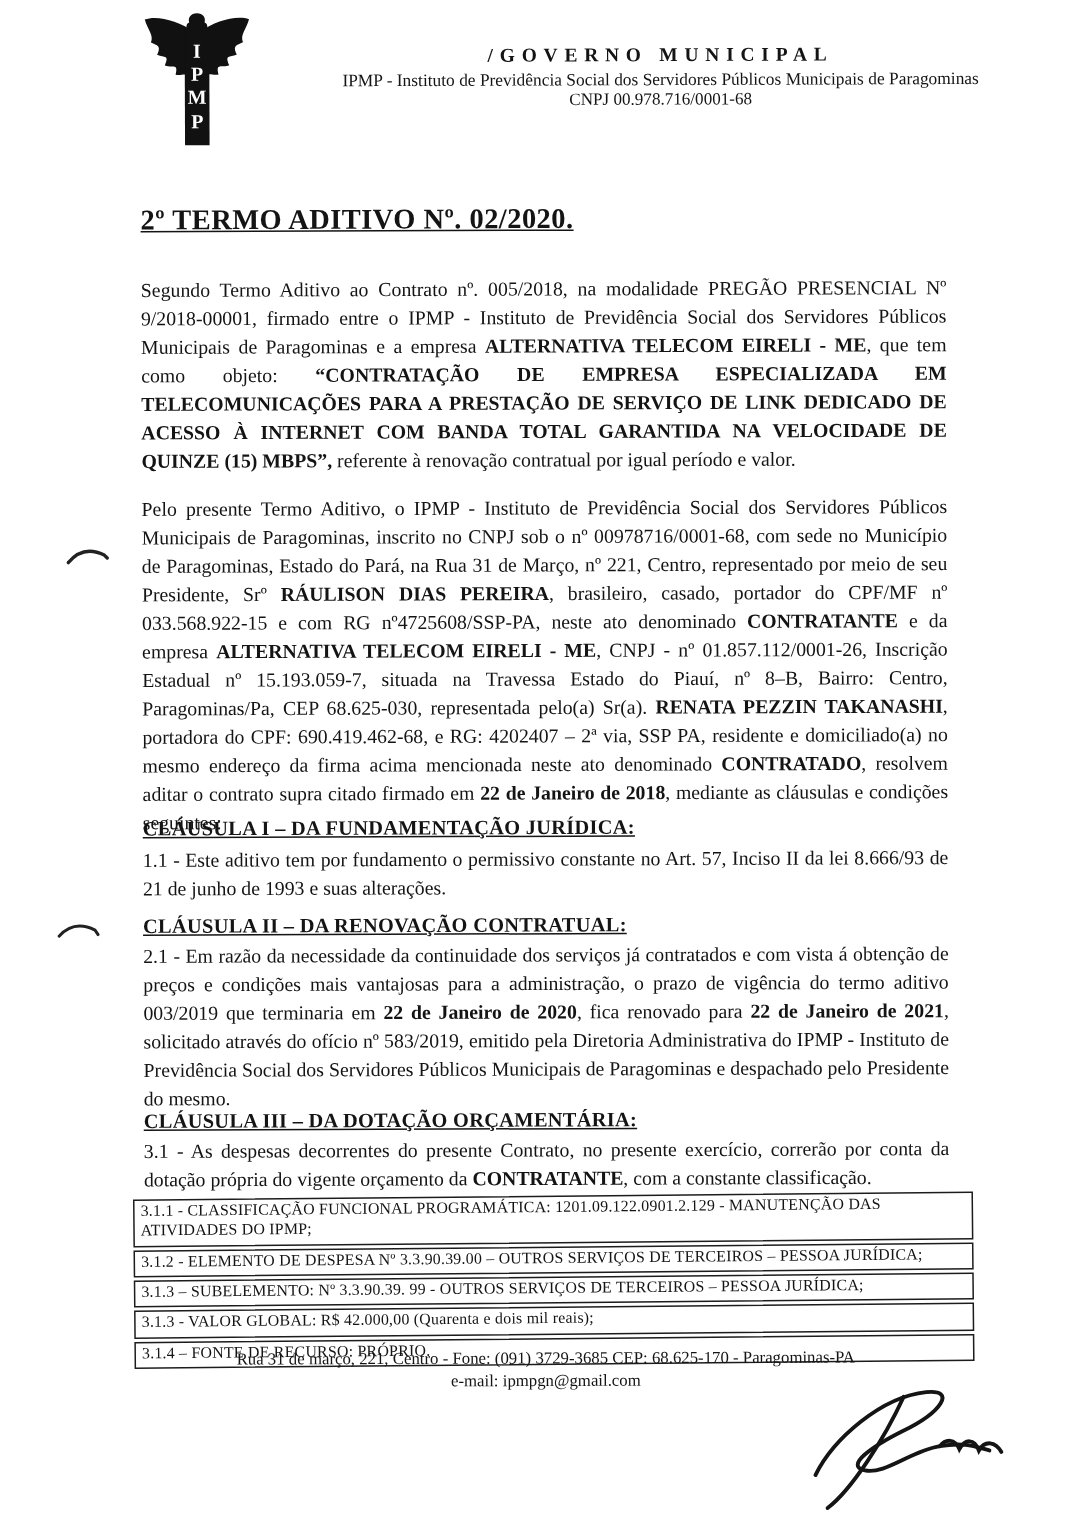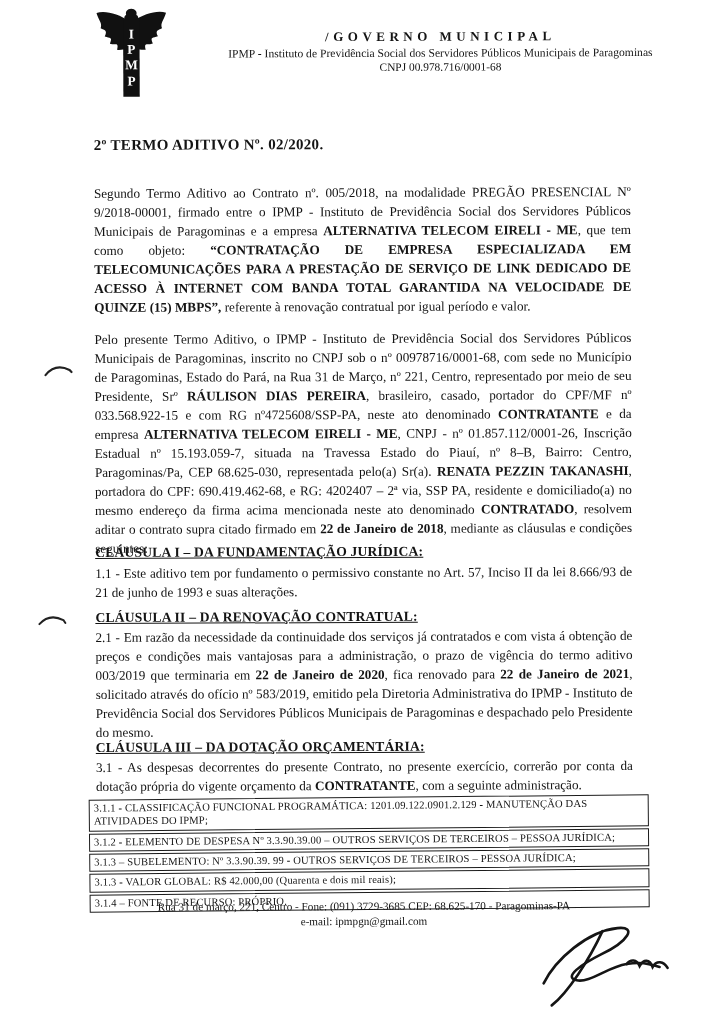--- a/index.html
+++ b/index.html
@@ -9,21 +9,21 @@
     overflow:hidden;margin:0 auto;
   }
   .tilt{position:absolute;inset:0;transform:rotate(-0.2deg);}
   
   .logo{position:absolute;left:96px;top:7px;}
   .header-text{position:absolute;left:222px;top:29px;width:440px;text-align:center;}
   .org1{font-weight:bold;font-size:13px;letter-spacing:4.5px;white-space:nowrap;}
   .org2{font-size:11.6px;margin-top:2px;white-space:nowrap;}
   .org3{font-size:11.4px;margin-top:1px;}
   
-  .doc-title{position:absolute;left:95px;top:136px;font-size:15px;font-weight:bold;letter-spacing:0.3px;}
+  .doc-title{position:absolute;left:95px;top:136px;font-size:19px;font-weight:bold;text-decoration:underline;letter-spacing:0.3px;}
   
   .para{position:absolute;left:95px;width:537px;font-size:13.2px;line-height:19px;text-align:justify;text-align-last:left;}
   .p1{top:183px;}
   .p2{top:329px;}
   .clause-head{position:absolute;left:95px;font-size:13.6px;font-weight:bold;text-decoration:underline;letter-spacing:0.2px;}
   .c1h{top:544px;}.c1b{top:563px;}
   .c2h{top:609px;}.c2b{top:627px;}
   .c3h{top:739px;}.c3b{top:757px;}
   
   .budget-table{position:absolute;left:88px;top:797px;width:560px;transform:rotate(-0.35deg);}
@@ -64,21 +64,21 @@
     <div class="para p1"><span>Segundo Termo Aditivo ao Contrato nº. 005/2018, na modalidade PREGÃO PRESENCIAL Nº 9/2018-00001, firmado entre o IPMP - Instituto de Previdência Social dos Servidores Públicos Municipais de Paragominas e a empresa </span><span class="b">ALTERNATIVA TELECOM EIRELI - ME</span><span>, que tem como objeto: </span><span class="b">“CONTRATAÇÃO DE EMPRESA ESPECIALIZADA EM TELECOMUNICAÇÕES PARA A PRESTAÇÃO DE SERVIÇO DE LINK DEDICADO DE ACESSO À INTERNET COM BANDA TOTAL GARANTIDA NA VELOCIDADE DE QUINZE (15) MBPS”,</span><span> referente à renovação contratual por igual período e valor.</span></div>
     <div class="para p2"><span>Pelo presente Termo Aditivo, o IPMP - Instituto de Previdência Social dos Servidores Públicos Municipais de Paragominas, inscrito no CNPJ sob o nº 00978716/0001-68, com sede no Município de Paragominas, Estado do Pará, na Rua 31 de Março, nº 221, Centro, representado por meio de seu Presidente, Srº </span><span class="b">RÁULISON DIAS PEREIRA</span><span>, brasileiro, casado, portador do CPF/MF nº 033.568.922-15 e com RG nº4725608/SSP-PA, neste ato denominado </span><span class="b">CONTRATANTE</span><span> e da empresa </span><span class="b">ALTERNATIVA TELECOM EIRELI - ME</span><span>, CNPJ - nº 01.857.112/0001-26, Inscrição Estadual nº 15.193.059-7, situada na Travessa Estado do Piauí, nº 8–B, Bairro: Centro, Paragominas/Pa, CEP 68.625-030, representada pelo(a) Sr(a). </span><span class="b">RENATA PEZZIN TAKANASHI</span><span>, portadora do CPF: 690.419.462-68, e RG: 4202407 – 2ª via, SSP PA, residente e domiciliado(a) no mesmo endereço da firma acima mencionada neste ato denominado </span><span class="b">CONTRATADO</span><span>, resolvem aditar o contrato supra citado firmado em </span><span class="b">22 de Janeiro de 2018</span><span>, mediante as cláusulas e condições seguintes:</span></div>
 
     <div class="clause-head c1h">CLÁUSULA I – DA FUNDAMENTAÇÃO JURÍDICA:</div>
     <div class="para c1b"><span>1.1 - Este aditivo tem por fundamento o permissivo constante no Art. 57, Inciso II da lei 8.666/93 de 21 de junho de 1993 e suas alterações.</span></div>
 
     <div class="clause-head c2h">CLÁUSULA II – DA RENOVAÇÃO CONTRATUAL:</div>
     <div class="para c2b"><span>2.1 - Em razão da necessidade da continuidade dos serviços já contratados e com vista á obtenção de preços e condições mais vantajosas para a administração, o prazo de vigência do termo aditivo 003/2019 que terminaria em </span><span class="b">22 de Janeiro de 2020</span><span>, fica renovado para </span><span class="b">22 de Janeiro de 2021</span><span>, solicitado através do ofício nº 583/2019, emitido pela Diretoria Administrativa do IPMP - Instituto de Previdência Social dos Servidores Públicos Municipais de Paragominas e despachado pelo Presidente do mesmo.</span></div>
 
     <div class="clause-head c3h">CLÁUSULA III – DA DOTAÇÃO ORÇAMENTÁRIA:</div>
-    <div class="para c3b"><span>3.1 - As despesas decorrentes do presente Contrato, no presente exercício, correrão por conta da dotação própria do vigente orçamento da </span><span class="b">CONTRATANTE</span><span>, com a seguinte administração.</span></div>
+    <div class="para c3b"><span>3.1 - As despesas decorrentes do presente Contrato, no presente exercício, correrão por conta da dotação própria do vigente orçamento da </span><span class="b">CONTRATANTE</span><span>, com a constante classificação.</span></div>
 
     <div class="budget-table">
       <div class="trow">3.1.1 - CLASSIFICAÇÃO FUNCIONAL PROGRAMÁTICA: 1201.09.122.0901.2.129 - MANUTENÇÃO DAS ATIVIDADES DO IPMP;</div>
       <div class="trow">3.1.2 - ELEMENTO DE DESPESA Nº 3.3.90.39.00 – OUTROS SERVIÇOS DE TERCEIROS – PESSOA JURÍDICA;</div>
       <div class="trow">3.1.3 – SUBELEMENTO: Nº 3.3.90.39. 99 - OUTROS SERVIÇOS DE TERCEIROS – PESSOA JURÍDICA;</div>
       <div class="trow">3.1.3 - VALOR GLOBAL: R$ 42.000,00 (Quarenta e dois mil reais);</div>
       <div class="trow">3.1.4 – FONTE DE RECURSO: PRÓPRIO.</div>
     </div>
 
     <div class="footer">

